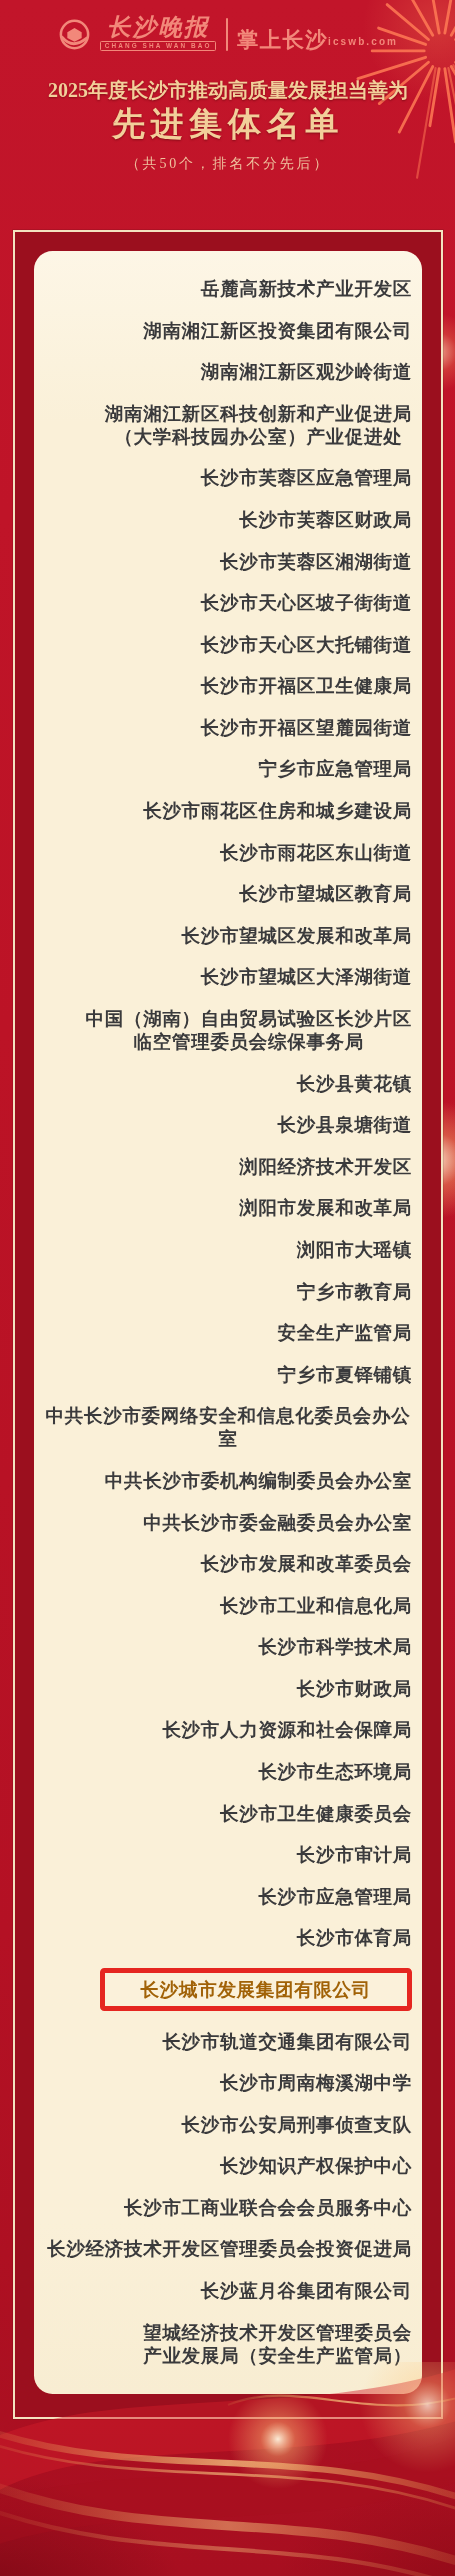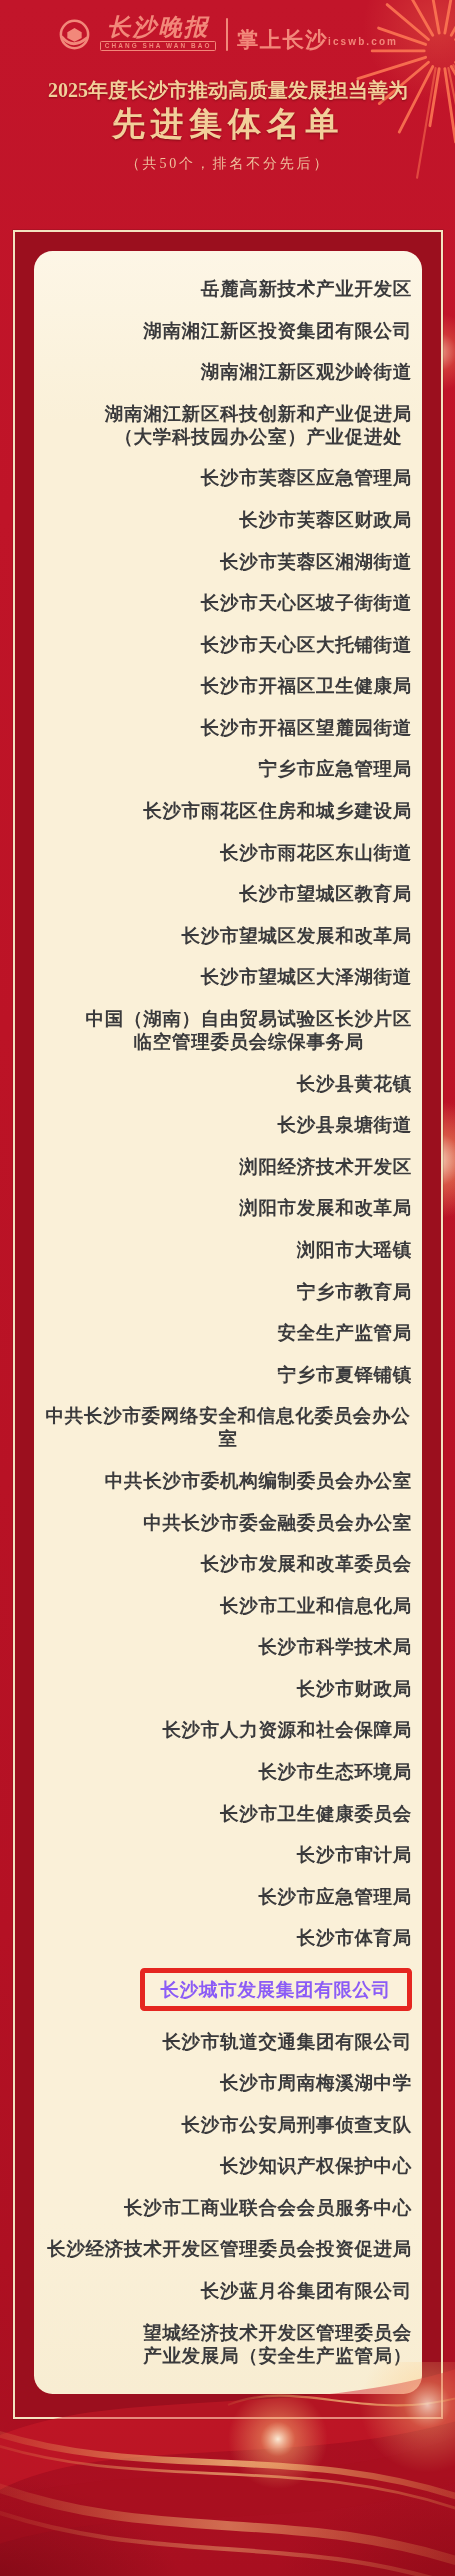--- a/index.html
+++ b/index.html
@@ -40,22 +40,22 @@
   .card{height:100%;background:linear-gradient(180deg,#fdf6e6 0%,#faf0d8 8%,#faf0d8 92%,#f8edd2 100%);border-radius:18.5px;display:flex;}
   .org-list{
     list-style:none;margin:0;padding:26px 10px;box-sizing:border-box;width:100%;height:100%;
     display:flex;flex-direction:column;align-items:flex-end;justify-content:space-between;
   }
   .org-item{
     font-size:18.5px;font-weight:700;color:#3a3a3c;text-align:center;line-height:1.25;
     letter-spacing:0.7px;
   }
   .org-item.highlighted{
-    border:5px solid #e52620;border-radius:4.3px;padding:5px 16px;
-    color:#8b5cf6;background:#fbf1da;
+    border:5px solid #e52620;border-radius:4.3px;padding:5px 36px;
+    color:#a16207;background:#fbf1da;
   }
   
   .firework{position:absolute;top:-56px;left:335px;z-index:1;}
   .flare-mid{
     position:absolute;top:1096px;right:-43px;width:128px;height:128px;z-index:1;border-radius:50%;
     background:radial-gradient(circle,rgba(255,240,210,.9) 0%,rgba(255,180,110,.35) 30%,transparent 65%);
   }
   .flare-small{
     position:absolute;top:313px;right:-21.4px;width:78px;height:78px;z-index:1;border-radius:50%;
     background:radial-gradient(circle,rgba(255,220,180,.7) 0%,rgba(255,160,100,.25) 35%,transparent 70%);

